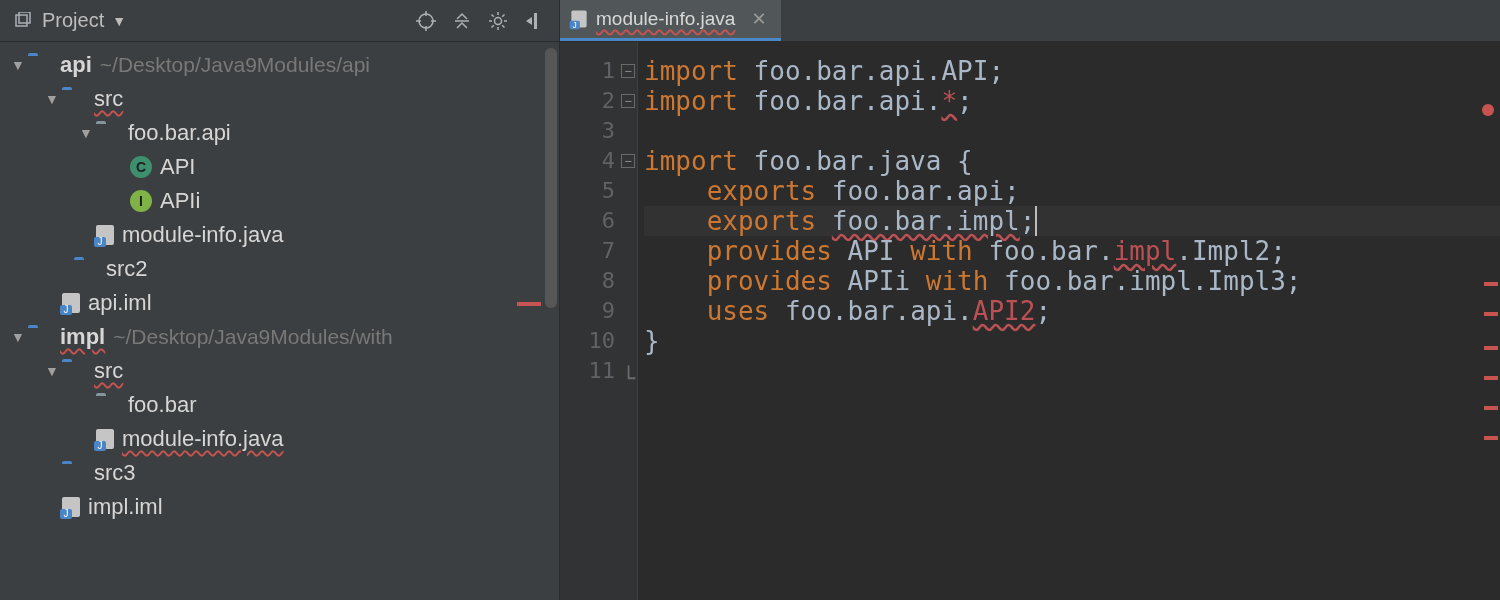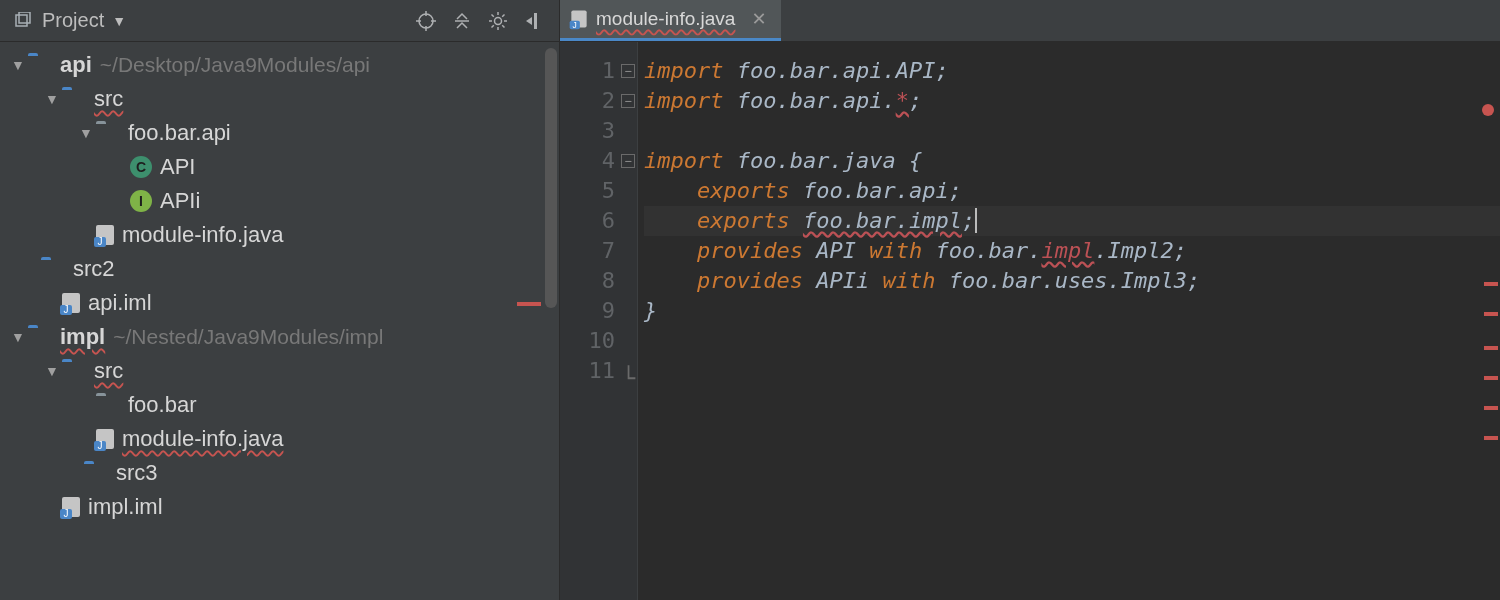--- a/index.html
+++ b/index.html
@@ -86,26 +86,25 @@
     color:#606366;
     font-family: Menlo, Consolas, monospace;
     font-size:22px;
   }
   .gutter .ln { height:30px; line-height:30px; padding-right:22px; position:relative;}
   .fold-mark { width:14px;height:14px;border:1px solid #6a6a6a; display:flex;align-items:center;justify-content:center;font-size:12px;color:#8a8a8a; background:#313335;}
   
   .code {
     flex:1;
     font-family: Menlo, Consolas, monospace;
-    font-size:22px;
+    font-size:26px;
     padding-top:14px;
     padding-left:6px;
     color:#a9b7c6;
     position:relative;
-    font-style:italic;
   }
   .code .line { height:30px; line-height:30px; white-space:pre; }
   .code .line.hl { background:#323232; }
   .kw { color:#cc7832; }
   .txt { color:#a9b7c6; }
   .err { color:#bc5155; text-decoration: underline wavy #bc5155; text-underline-offset:3px;}
   .warn { text-decoration: underline wavy #bc5155; text-underline-offset:3px;}
   .caret { border-left:2px solid #bbb; animation:none; }
 
   .err-strip { position:absolute; right:2px; top:42px; width:16px; height:558px; }
@@ -195,56 +194,56 @@
         <span class="circ i">I</span>
         <span class="label">APIi</span>
       </div>
       <div class="tree-row" style="padding-left: 76px; opacity: 1;">
         <span class="chev"></span>
         <span class="jfile">
           <span class="j">J</span>
         </span>
         <span class="label">module-info.java</span>
       </div>
-      <div class="tree-row" style="padding-left: 21px; opacity: 1;">
+      <div class="tree-row" style="padding-left: 54px; opacity: 1;">
         <span class="chev"></span>
         <span class="fold"><span class="folder blue"></span></span>
         <span class="label">src2</span>
       </div>
       <div class="tree-row" style="padding-left: 42px; opacity: 1;">
         <span class="chev"></span>
         <span class="jfile">
           <span class="j">J</span>
         </span>
         <span class="label">api.iml</span>
       </div>
       <div class="tree-row" style="padding-left: 8px; opacity: 1;">
         <span class="chev">▼</span>
         <span class="fold"><span class="folder mod"></span></span>
         <span class="label bold err-underline">impl</span>
-        <span class="path">~/Nested/Java9Modules/impl</span>
+        <span class="path">~/Desktop/Java9Modules/with</span>
       </div>
       <div class="tree-row" style="padding-left: 42px; opacity: 1;">
         <span class="chev">▼</span>
         <span class="fold"><span class="folder blue"></span></span>
         <span class="label err-underline">src</span>
       </div>
       <div class="tree-row" style="padding-left: 76px; opacity: 1;">
         <span class="chev"></span>
         <span class="fold"><span class="folder"></span></span>
         <span class="label">foo.bar</span>
       </div>
       <div class="tree-row" style="padding-left: 76px; opacity: 1;">
         <span class="chev"></span>
         <span class="jfile">
           <span class="j">J</span>
         </span>
         <span class="label err-underline">module-info.java</span>
       </div>
-      <div class="tree-row" style="padding-left: 64px; opacity: 1;">
+      <div class="tree-row" style="padding-left: 42px; opacity: 1;">
         <span class="chev"></span>
         <span class="fold"><span class="folder blue"></span></span>
         <span class="label">src3</span>
       </div>
       <div class="tree-row" style="padding-left: 42px; opacity: 1;">
         <span class="chev"></span>
         <span class="jfile">
           <span class="j">J</span>
         </span>
         <span class="label">impl.iml</span>
@@ -288,21 +287,22 @@
         <div class="ln">11<span style="position: absolute; right: 2px; top: 8px;"><span style="color:#6a6a6a;">└</span></span></div>
       </div>
     <div class="code" id="code">
         <div class="line"><span class="kw">import </span><span class="txt">foo.bar.api.API;</span></div>
         <div class="line"><span class="kw">import </span><span class="txt">foo.bar.api.</span><span class="err">*</span><span class="txt">;</span></div>
         <div class="line"></div>
         <div class="line"><span class="kw">import </span><span class="txt">foo.bar.java {</span></div>
         <div class="line">    <span class="kw">exports </span><span class="txt">foo.bar.api;</span></div>
         <div class="line hl">    <span class="kw">exports </span><span class="warn">foo.bar.impl</span><span class="txt">;</span><span class="caret">​</span></div>
         <div class="line">    <span class="kw">provides </span><span class="txt">API </span><span class="kw">with </span><span class="txt">foo.bar.</span><span class="err">impl</span><span class="txt">.Impl2;</span></div>
-        <div class="line">    <span class="kw">provides </span><span class="txt">APIi </span><span class="kw">with </span><span class="txt">foo.bar.uses.Impl3;</span></div>
+        <div class="line">    <span class="kw">provides </span><span class="txt">APIi </span><span class="kw">with </span><span class="txt">foo.bar.impl.Impl3;</span></div>
+        <div class="line">    <span class="kw">uses </span><span class="txt">foo.bar.api.</span><span class="err">API2</span><span class="txt">;</span></div>
         <div class="line"><span class="txt">}</span></div>
       </div>
 
     <div class="err-strip">
       <div class="err-ind"></div>
       <div id="strip-marks">
           <div class="strip-mark" style="top: 198px;"></div>
           <div class="strip-mark" style="top: 228px;"></div>
           <div class="strip-mark" style="top: 262px;"></div>
           <div class="strip-mark" style="top: 292px;"></div>

